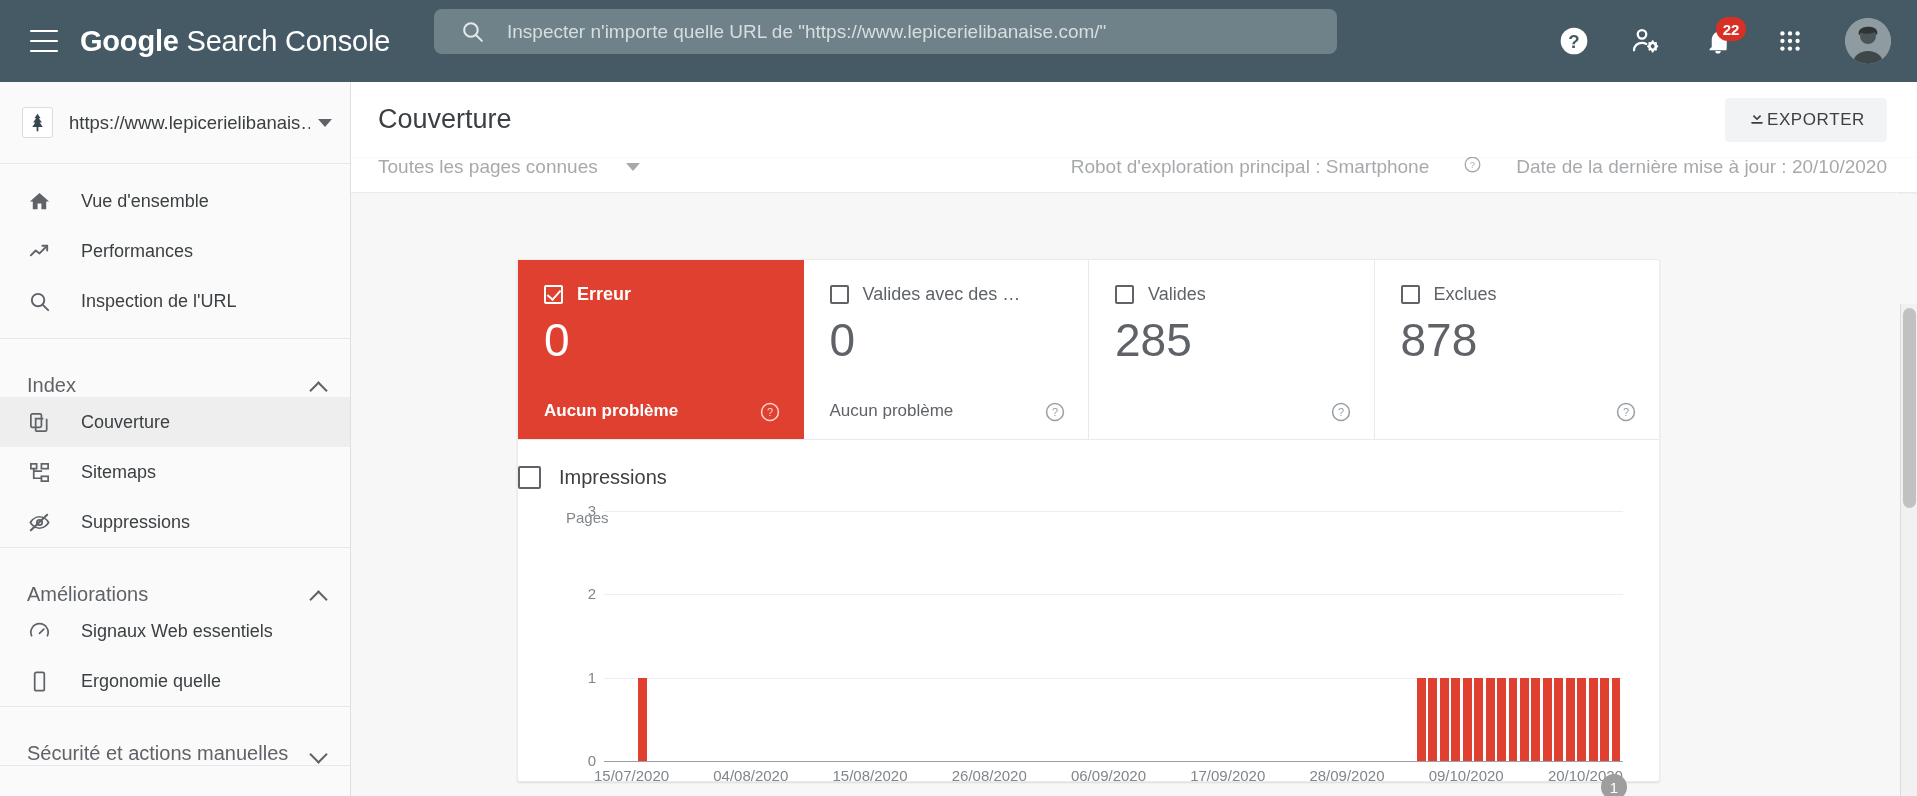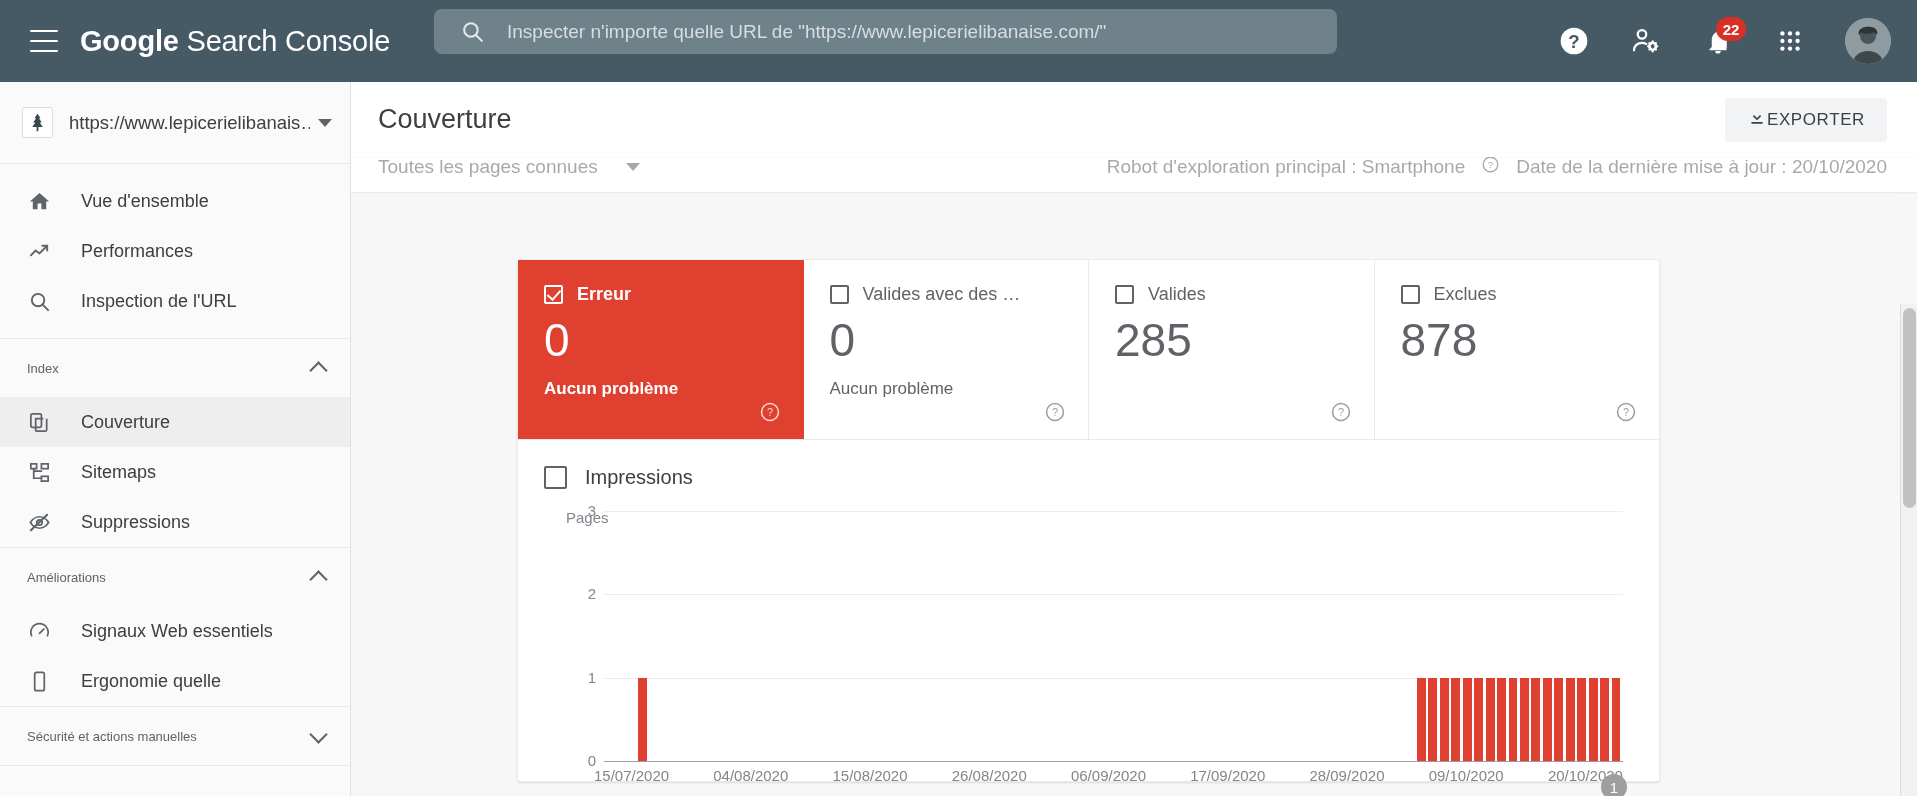--- a/index.html
+++ b/index.html
@@ -101,23 +101,23 @@
   .nav-group { padding: 12px 0; }
   .nav-divider { height: 1px; background: #e8e8e8; }
   .nav-item {
     height: 50px; display: flex; align-items: center;
     padding-left: 27px; cursor: pointer; color: #3c4043; font-size: 18px;
   }
   .nav-item.active { background: #eeeeee; color: #3c4043; }
   .nav-item .nic { width: 25px; margin-right: 29px; display:flex; align-items:center; justify-content:center; flex:none; }
 
   .nav-section {
-    height: 58px; display: flex; align-items: center;
+    height: 58px; display: flex; align-items: flex-end;
     padding: 0 22px 0 27px; cursor: pointer;
-    color: #5f6368; font-size: 13px;
+    color: #5f6368; font-size: 20px;
   }
   .nav-section .lbl { flex: 1; }
   .chev { width: 18px; height: 18px; position: relative; }
   .chev::before {
     content:""; position:absolute; left:2px; top:5px;
     width:11px; height:11px; border-left:2px solid #5f6368; border-top:2px solid #5f6368;
   }
   .chev.up::before { transform: rotate(45deg); }
   .chev.dn::before { transform: rotate(225deg); top: 1px; }
 
@@ -146,21 +146,21 @@
     position: absolute; top: 75px; left: 0; right: 0; height: 36px;
     background: #fff; overflow: hidden; z-index: 4;
     border-bottom: 1px solid #e8eaed;
   }
   .subbar-inner {
     position: absolute; top: -14px; left: 0; right: 0; height: 48px;
     display: flex; align-items: center; padding: 0 30px 0 27px;
     color: #5f6368; font-size: 19px; opacity: .55;
   }
   .scope-sel { display:flex; align-items:center; gap: 20px; cursor:pointer; }
-  .subbar-right { margin-left: auto; display:flex; align-items:center; gap: 16px; white-space: nowrap; }
+  .subbar-right { margin-left: auto; display:flex; align-items:center; gap: 34px; white-space: nowrap; }
 
   .scroll-area {
     position: absolute; top: 111px; left: 0; right: 0; bottom: 0;
     background: #f7f7f7; overflow: hidden;
   }
 
   .card {
     position: absolute; left: 166px; top: 66px;
     width: 1143px; background: #fff;
     border: 1px solid #ebebeb; border-radius: 3px;
@@ -183,30 +183,30 @@
   .cbox.white { border-color: #fff; }
   .cbox.checked::after {
     content: ""; position: absolute; left: 4px; top: 0px;
     width: 6px; height: 11px; border: solid #fff; border-width: 0 2px 2px 0;
     transform: rotate(42deg);
   }
   .st-label { font-size: 18px; color: #5f6368; white-space: nowrap; }
   .status-cell.error .st-label { color: #fff; font-weight: 700; }
   .st-num { font-size: 46px; color: #5f6368; margin-top: 12px; font-weight: 400; line-height: 1; }
   .status-cell.error .st-num { color: #fff; }
-  .st-sub { font-size: 17px; color: #5f6368; margin-top: 16px; }
+  .st-sub { font-size: 17px; color: #5f6368; margin-top: 38px; }
   .status-cell.error .st-sub { color: #fff; font-weight: 700; }
   .help-dot {
     position: absolute; right: 22px; bottom: 16px;
     width: 22px; height: 22px; cursor: pointer;
   }
 
   
   .chart-sec { padding: 26px 0 20px 0; }
-  .imp-row { display:flex; align-items:center; gap: 18px; padding-left: 26px; }
+  .imp-row { display:flex; align-items:center; gap: 18px; }
   .imp-box {
     width: 23px; height: 23px; border: 2px solid #5f6368; border-radius: 2px;
     cursor: pointer;
   }
   .imp-label { font-size: 20px; color: #3c4043; }
 
   .chart {
     position: relative; height: 250px;
     margin: 22px 36px 0 26px;
   }

